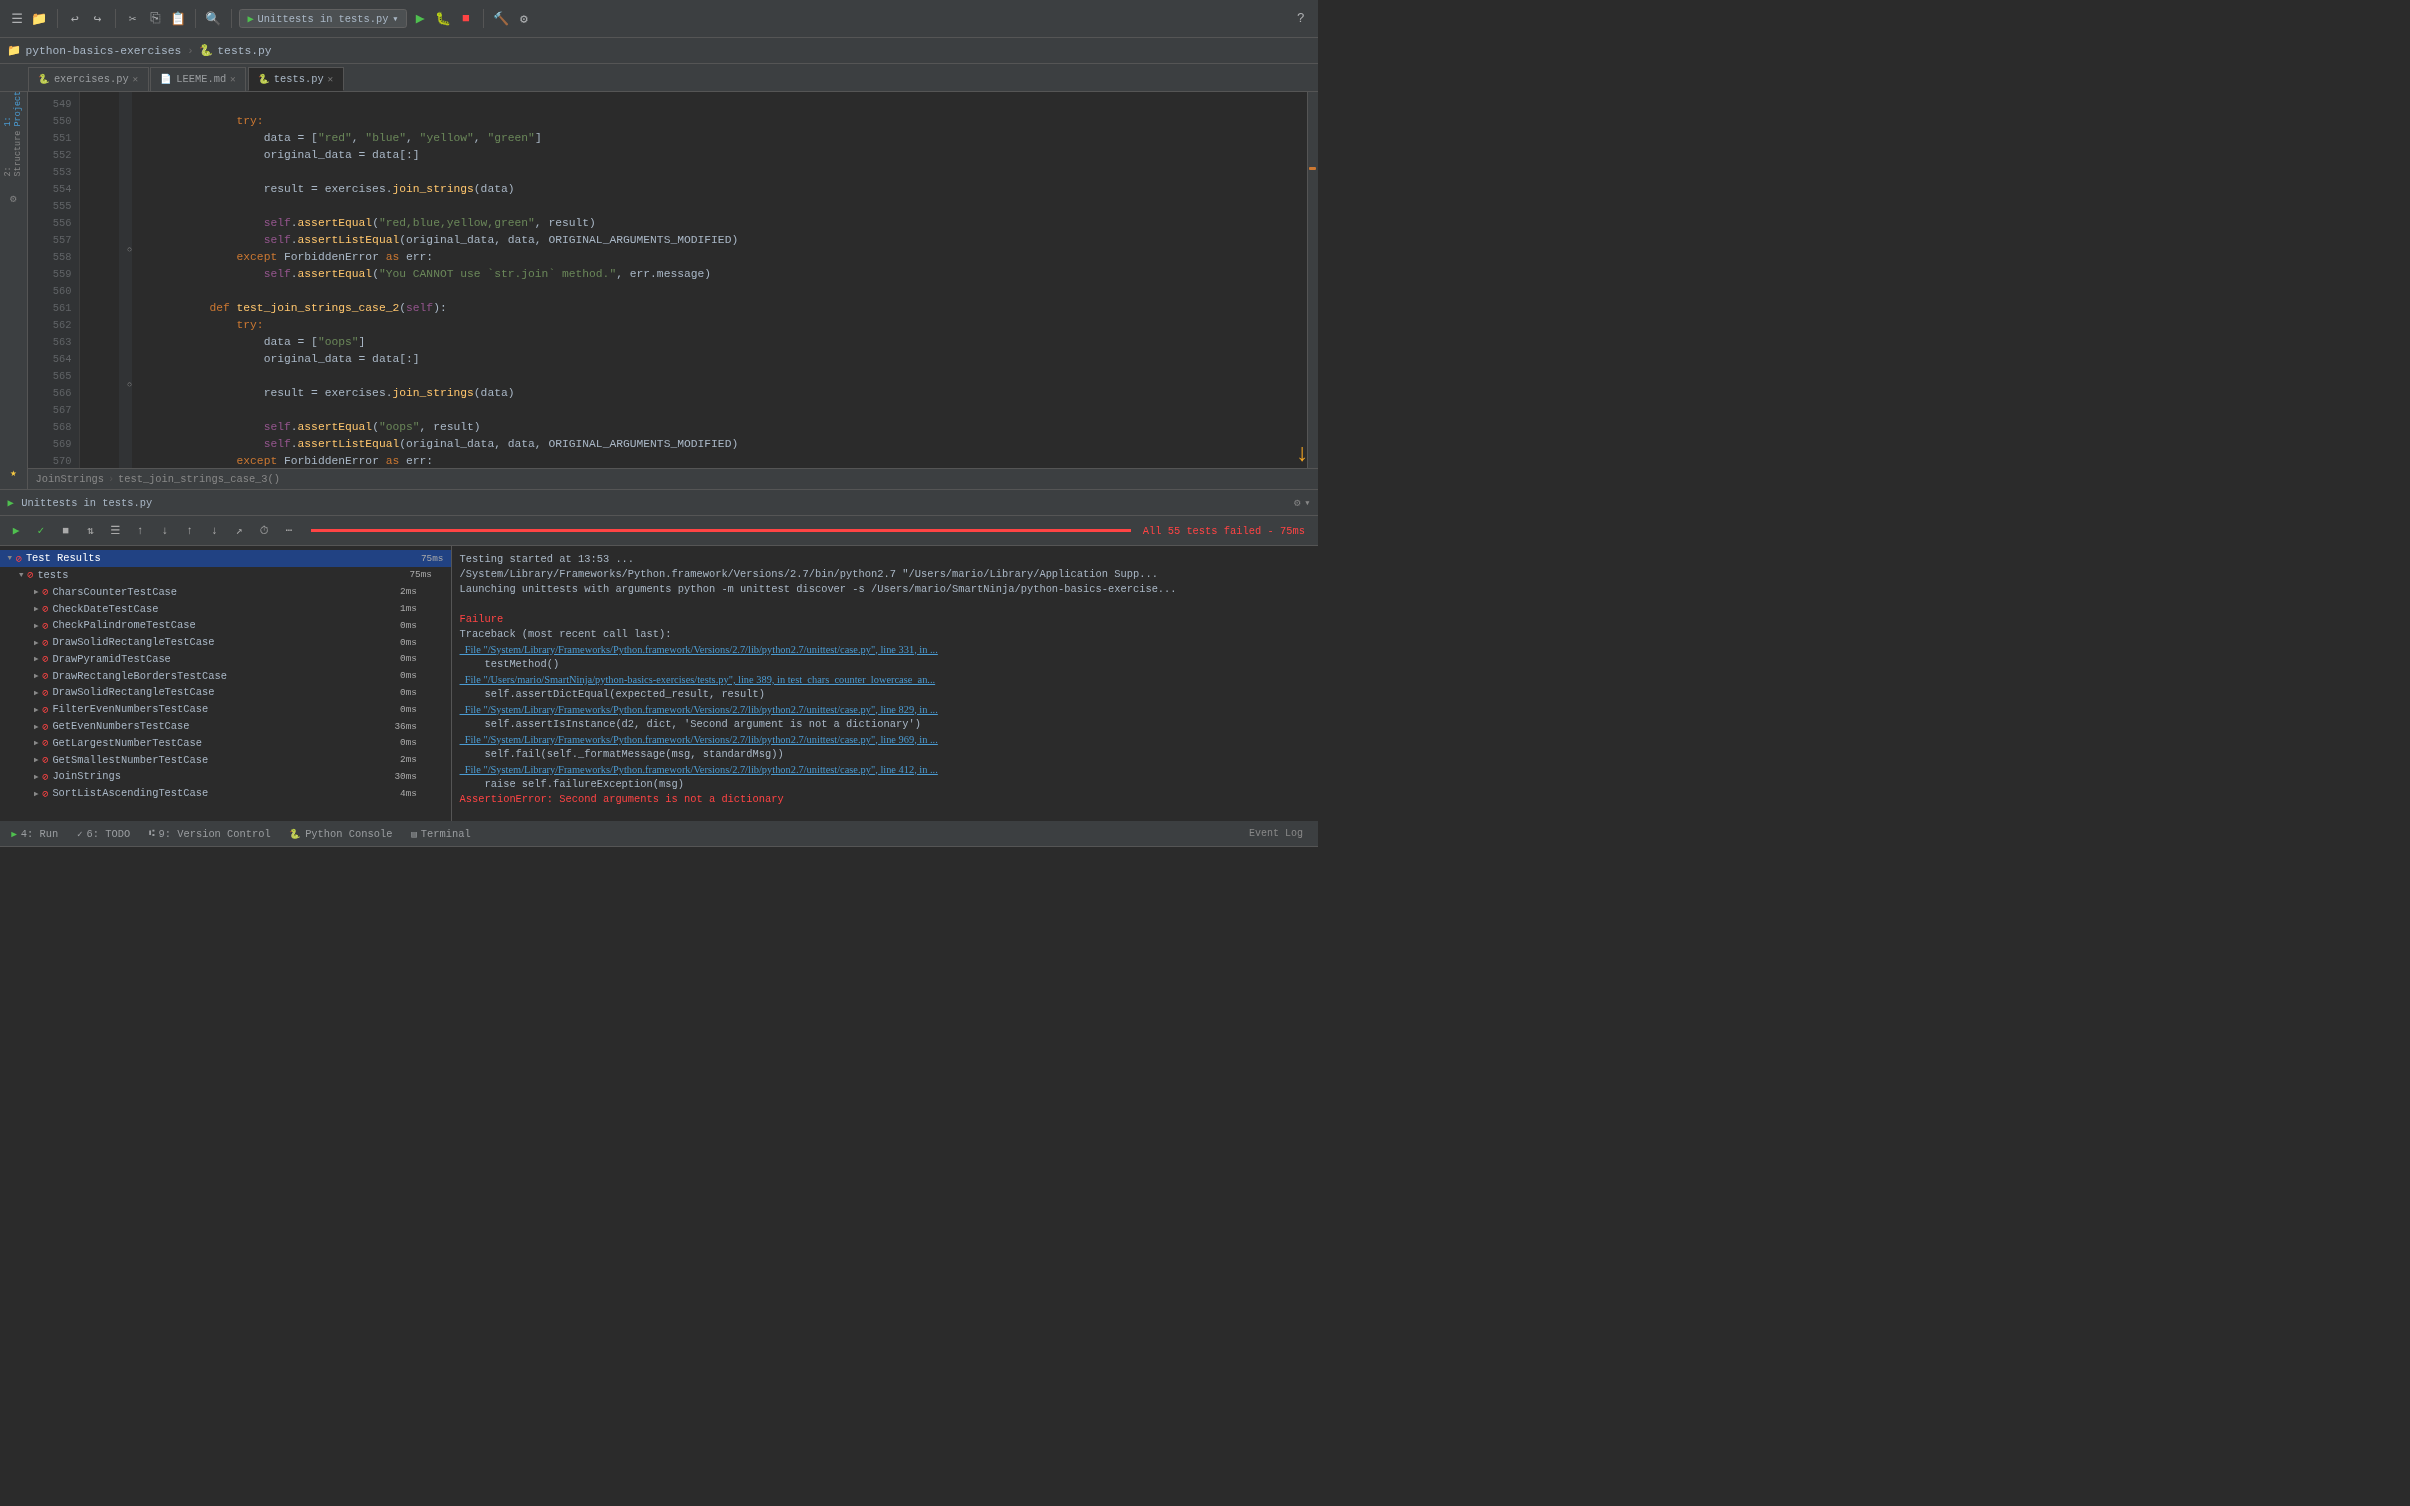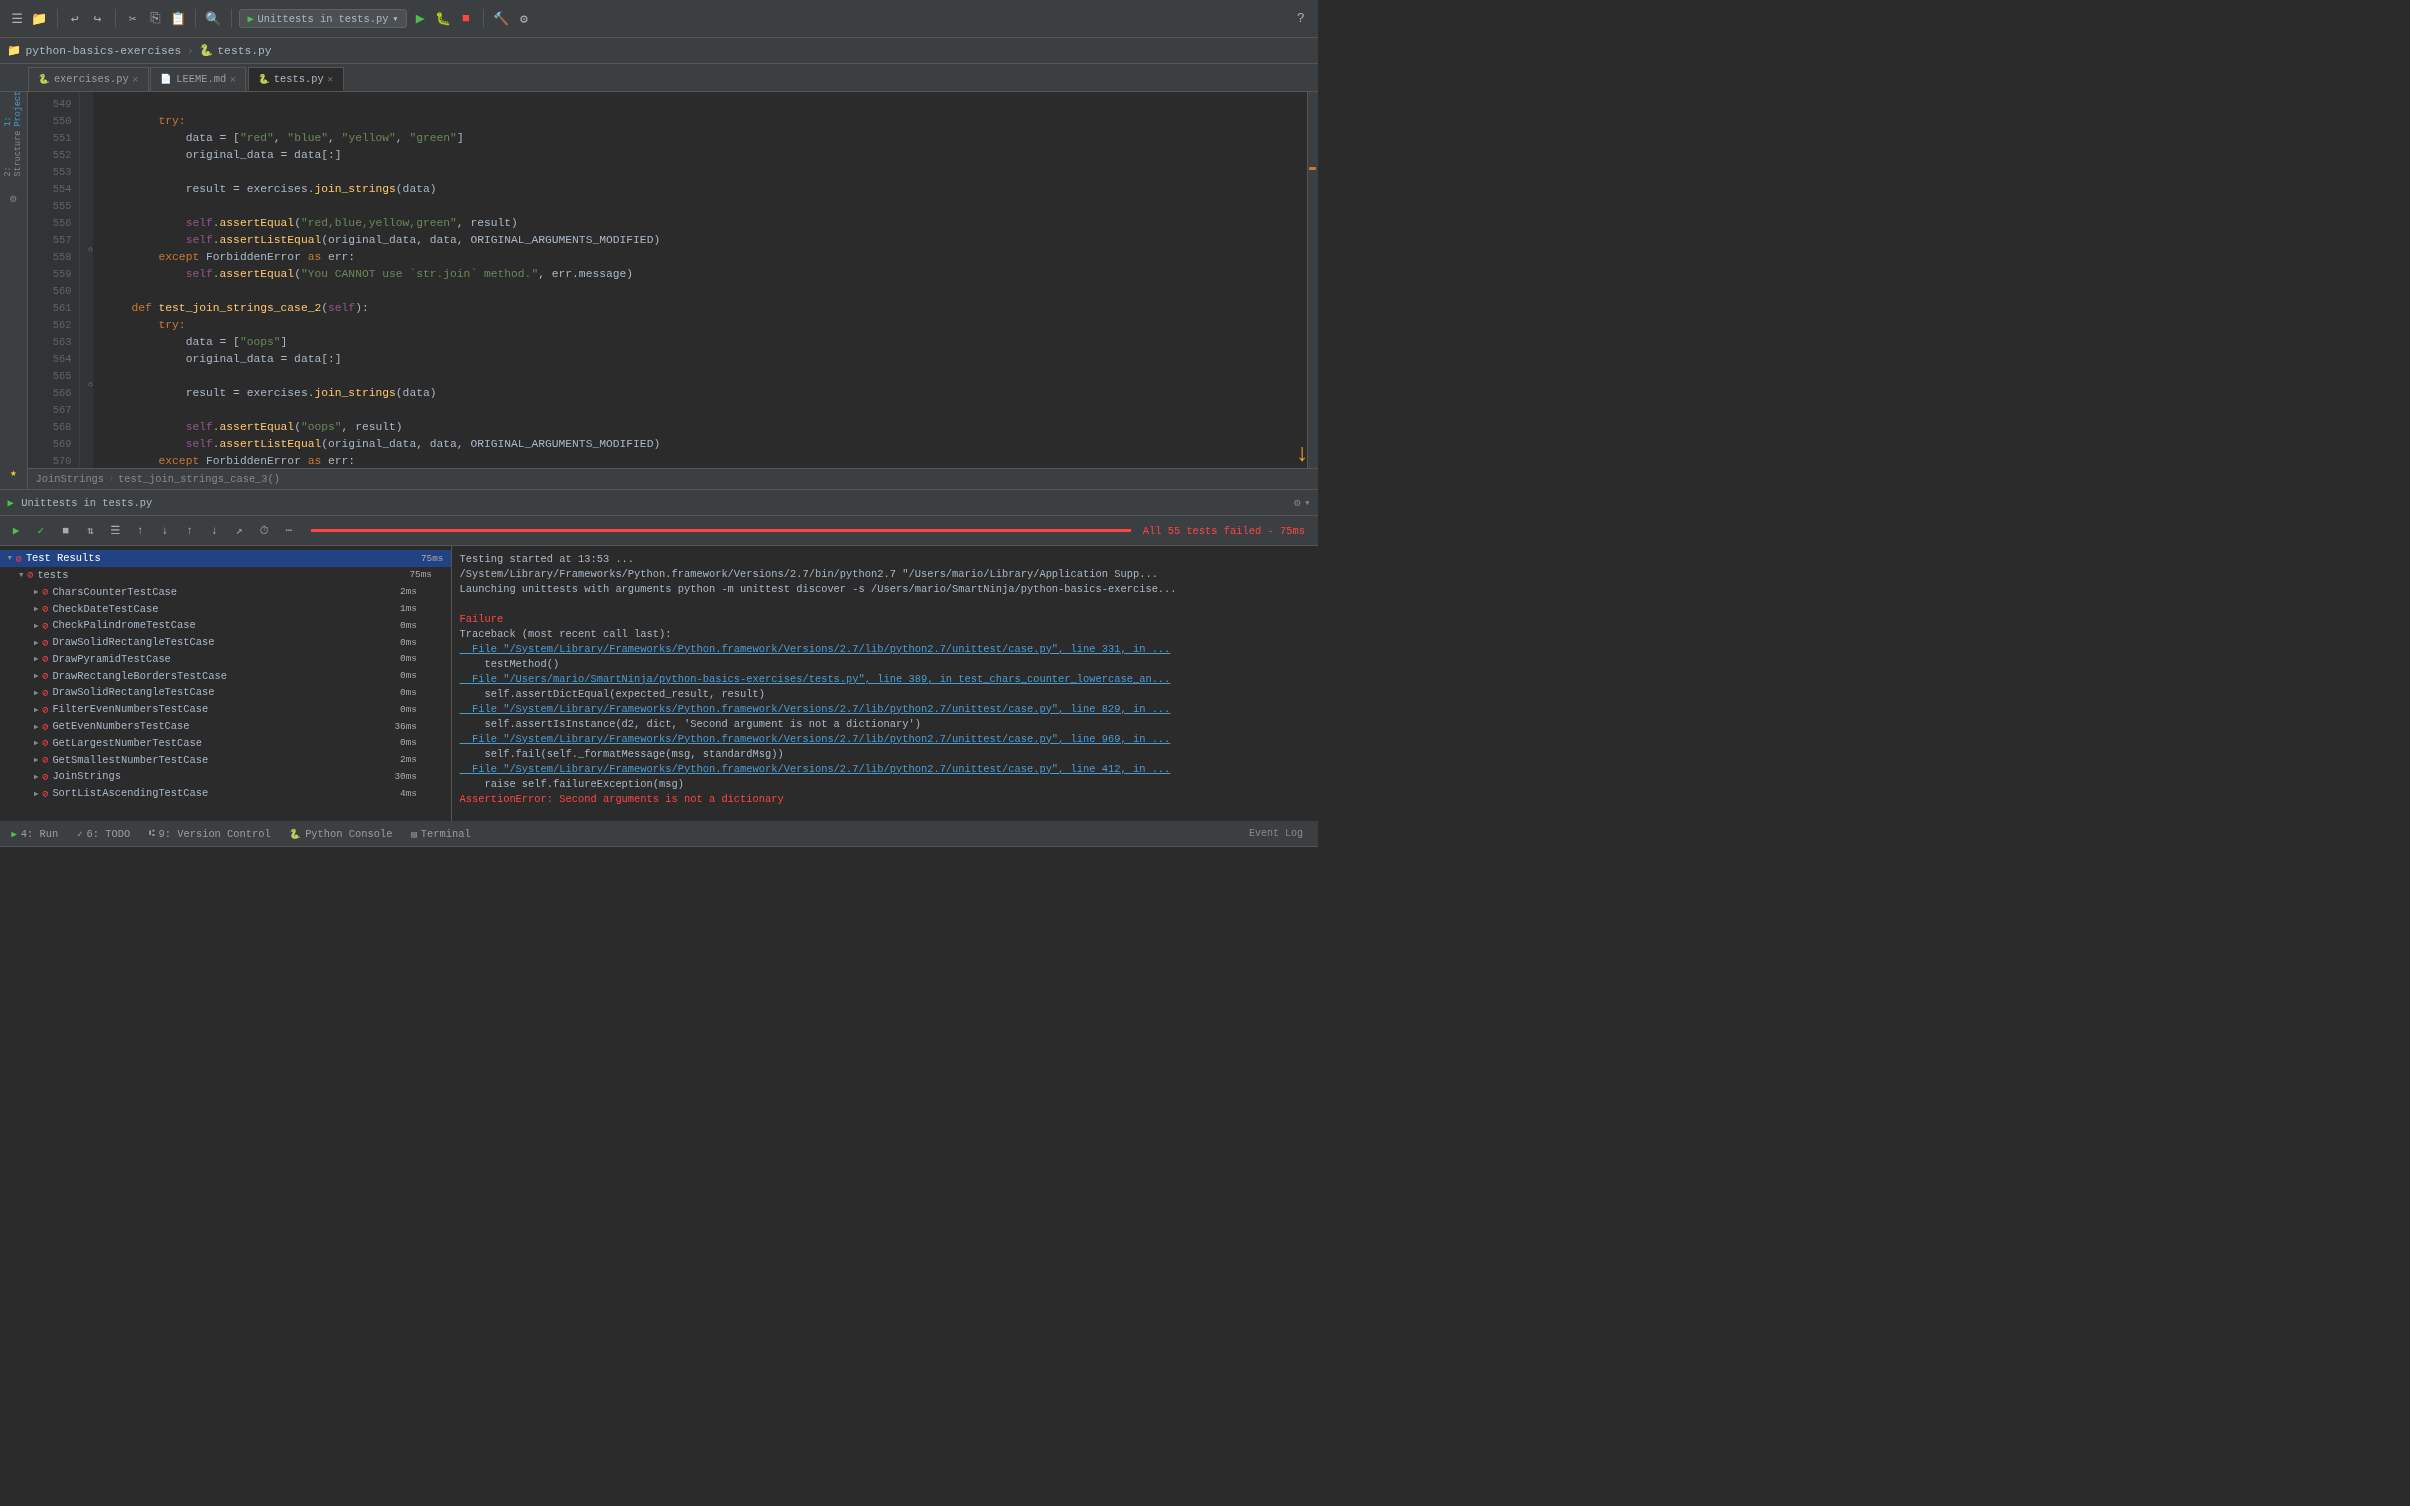--- a/index.html
+++ b/index.html
@@ -142,20 +142,21 @@
       display: flex;
       flex-direction: column;
       overflow: hidden;
     }
 
     .editor-content {
       flex: 1;
       display: flex;
       overflow: hidden;
       background: #2b2b2b;
+      gap: 39px;
     }
 
     .line-numbers {
       width: 52px;
       background: #313335;
       color: #606366;
       text-align: right;
       padding: 3.8px 7.5px 3.8px 0;
       font-size: 10.4px;
       line-height: 17px;
@@ -332,21 +333,21 @@
     .console-panel {
       flex: 1;
       overflow-y: auto;
       background: #2b2b2b;
       padding: 5.6px 7.5px;
       font-size: 10.4px;
       line-height: 15px;
     }
     .console-panel .cn { color: #a9b7c6; }
     .console-panel .ce { color: #f44; font-family: Liberation Mono, monospace; }
-    .console-panel .cl { color: #4b9cd3; text-decoration: underline; cursor: pointer; }
+    .console-panel .cl { color: #4b9cd3; text-decoration: underline; cursor: pointer; font-family: Liberation Serif, serif; }
 
     
     .status-bar {
       height: 21px;
       background: #3c3f41;
       border-top: 0.9px solid #555;
       display: flex;
       align-items: center;
       padding: 0 7.5px;
       font-size: 10.4px;

